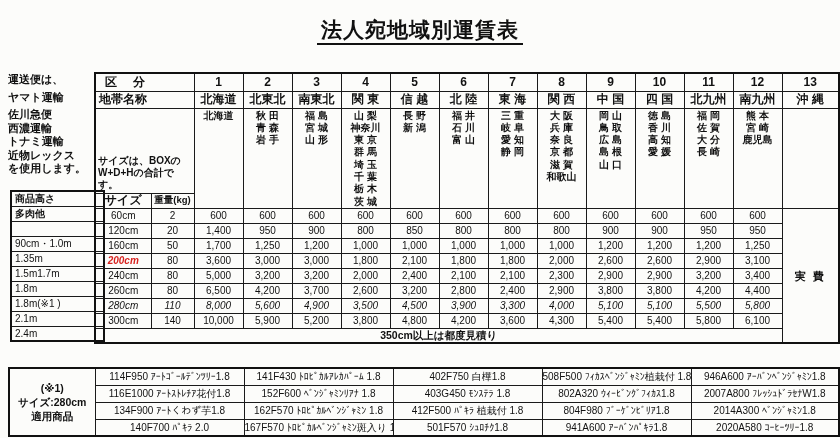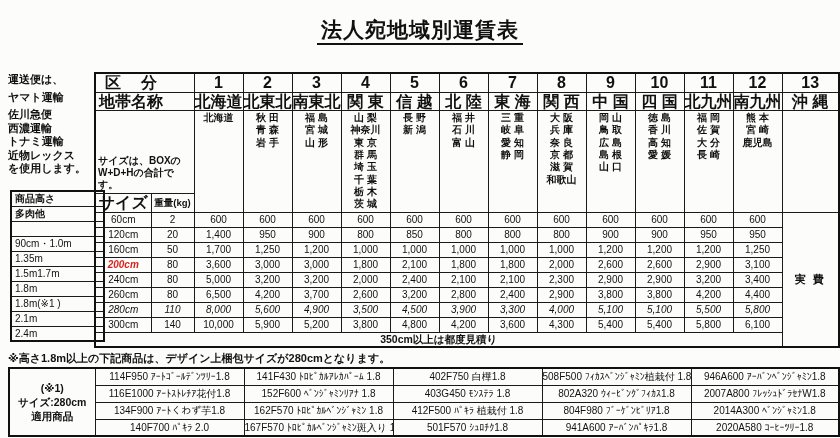--- a/index.html
+++ b/index.html
@@ -10,21 +10,21 @@
   .title{font-size:21px;font-weight:bold;letter-spacing:1px;border-bottom:2px solid #111;padding:0 4px 2px 4px;text-align:center;}
   
   .sidebar{position:absolute;left:8px;top:73px;font-size:11px;font-weight:bold;line-height:13.5px;}
   .sidebar div.gap{margin-bottom:4px;}
   
   table{border-collapse:collapse;table-layout:fixed;position:absolute;}
   td{border:1px solid #1a1a1a;padding:0;text-align:center;font-size:10px;line-height:1.1;
      overflow:hidden;vertical-align:middle;}
   
   .main-table{left:94px;top:72px;width:744px;border:2px solid #111;}
-  .main-table td.hdr{font-weight:bold;font-size:16px;}
+  .main-table td.hdr{font-weight:bold;font-size:12px;}
   .main-table td.kghdr{font-weight:bold;font-size:9.5px;}
   .main-table td.kubun{text-align:left;padding-left:9px;letter-spacing:2px;}
   .main-table td.lbl{text-align:left;padding-left:3px;}
   .main-table td.note{text-align:left;vertical-align:bottom;font-weight:bold;font-size:10px;
                       line-height:12px;padding:0 0 2px 2px;white-space:pre-line;}
   .main-table td.pref{vertical-align:top;font-weight:bold;font-size:10px;line-height:12.3px;
                       padding-top:1px;white-space:pre-line;}
   .main-table td.size{font-size:10px;}
   .main-table td.red{color:#d8231f;font-weight:bold;font-style:italic;}
   .main-table td.num{font-size:10px;}
@@ -331,21 +331,20 @@
           <td class="num">5,400</td>
           <td class="num">5,800</td>
           <td class="num">6,100</td>
         </tr>
         <tr style="height: 15px;">
           <td class="over" colspan="14">350cm以上は都度見積り</td>
         </tr>
       </tbody>
   </table>
 
-  <div class="bottom-note">※高さ1.8m以上の下記商品は、デザイン上梱包サイズが280cmとなります。</div>
 
   <table class="bottom-table">
     <colgroup>
       <col style="width:86px">
         <col style="width:149px">
         <col style="width:149px">
       <col style="width:149px">
         <col style="width:149px">
         <col style="width:148px">
     </colgroup>

